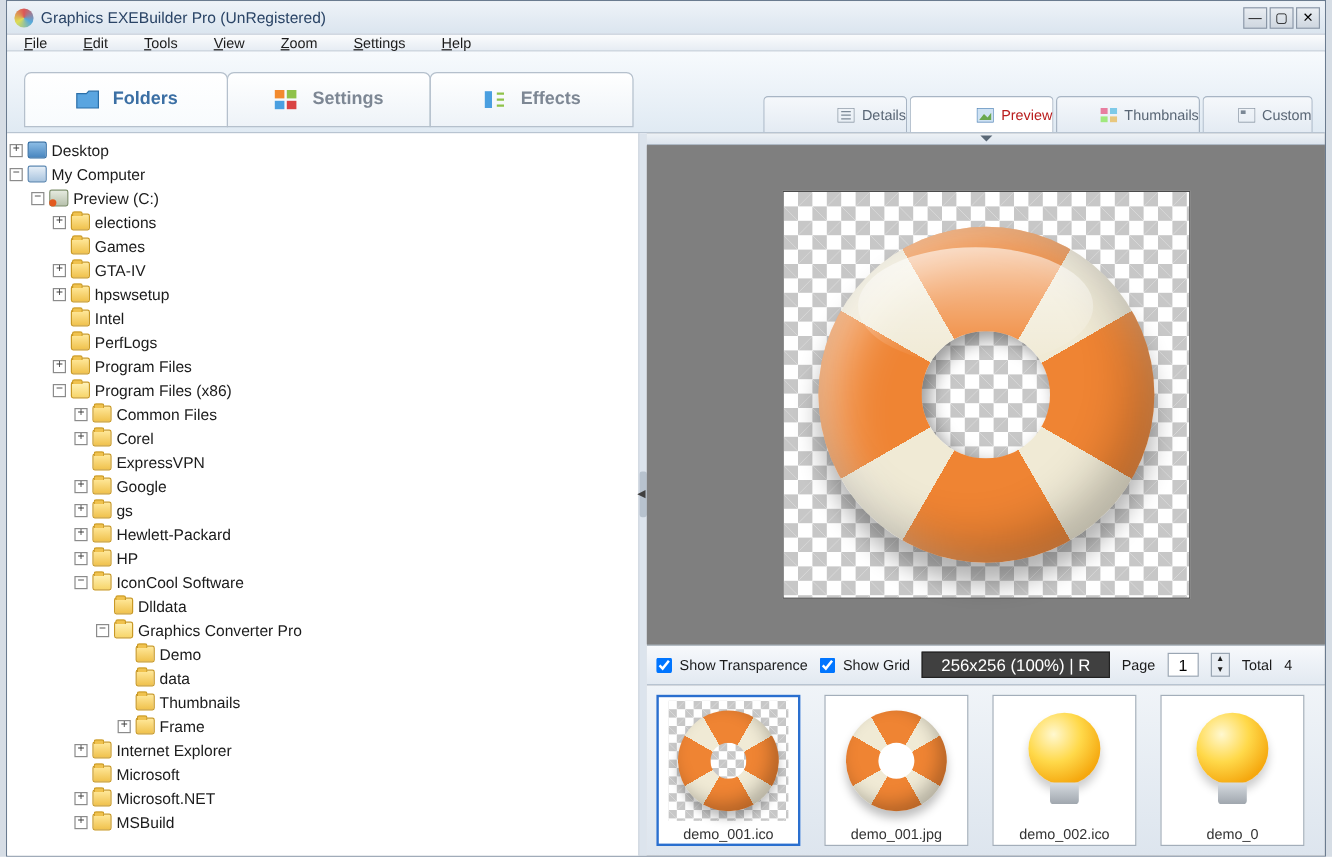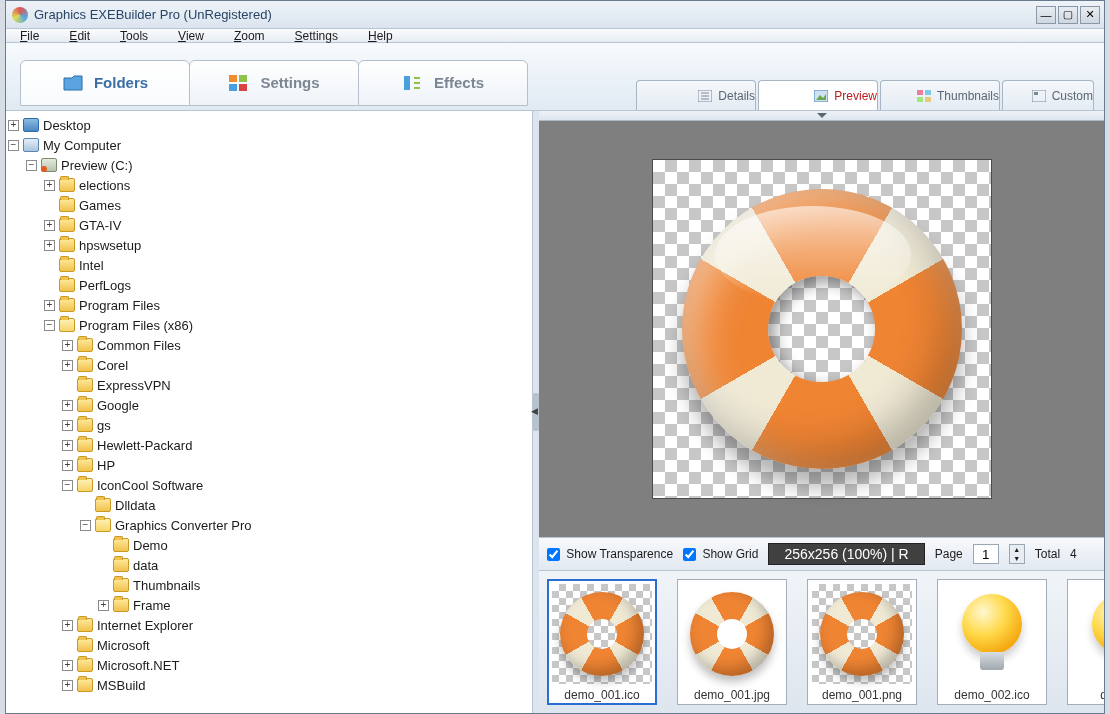--- a/index.html
+++ b/index.html
@@ -666,26 +666,20 @@
             </div>
       <div class="thumblabel">demo_001.ico</div>
     </div>
           <div class="thumb ">
       <div class="thumbimg ">
               <div class="mini-ring "></div>
             </div>
       <div class="thumblabel">demo_001.jpg</div>
     </div>
           <div class="thumb ">
-      <div class="thumbimg checker">
-              <div class="mini-ring onchecker"></div>
-            </div>
-      <div class="thumblabel">demo_001.png</div>
-    </div>
-          <div class="thumb ">
       <div class="thumbimg ">
               <div class="mini-bulb">
                 <div class="glass"></div>
                 <div class="base"></div>
               </div>
             </div>
       <div class="thumblabel">demo_002.ico</div>
     </div>
           <div class="thumb ">
       <div class="thumbimg ">

